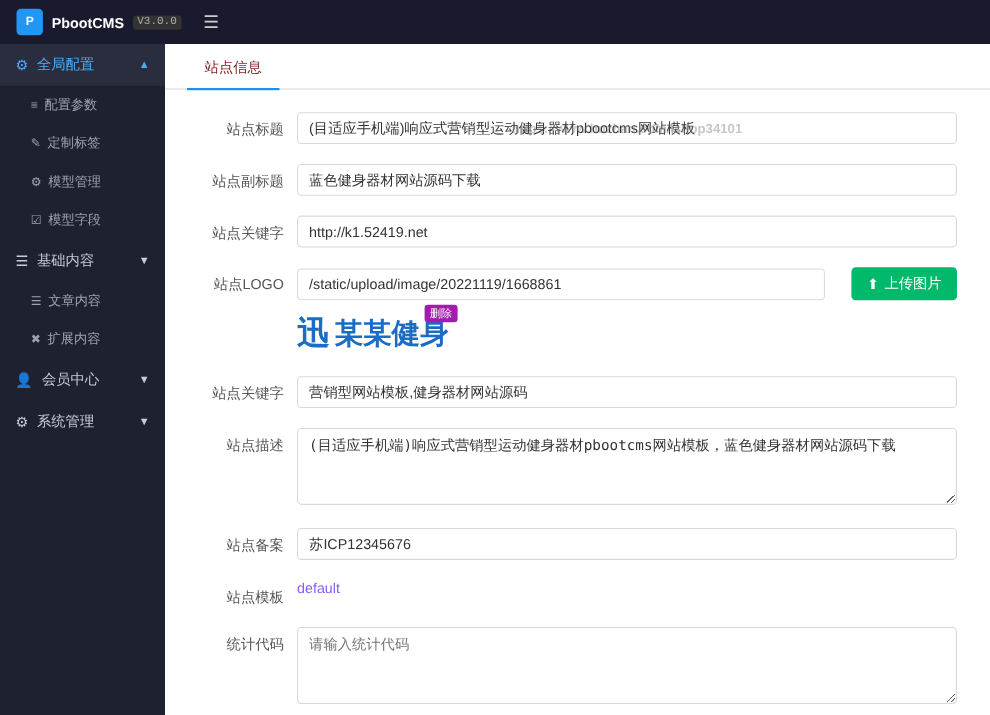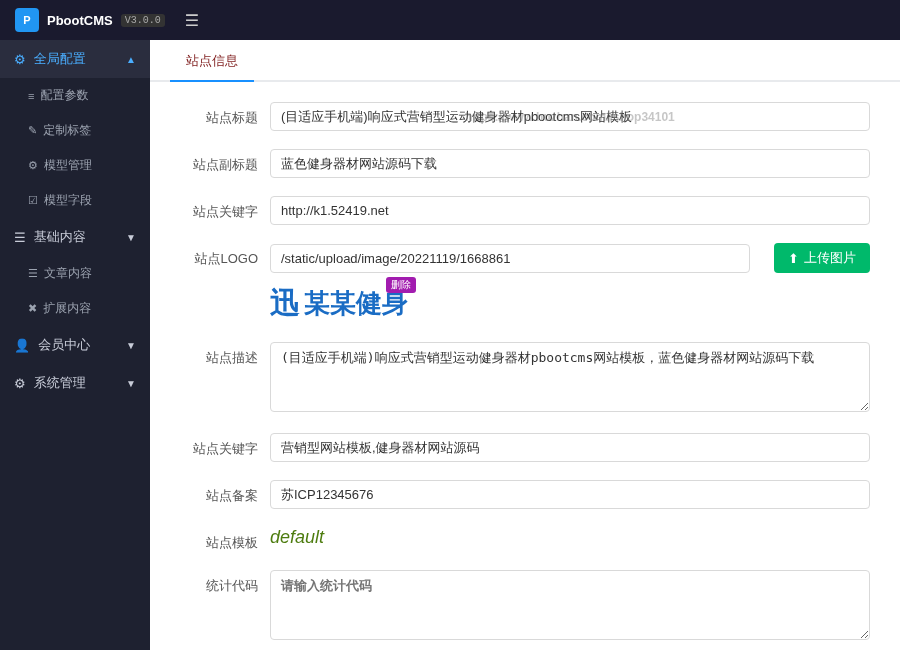--- a/index.html
+++ b/index.html
@@ -211,24 +211,23 @@
       background: #a21caf;
       color: white;
       border: none;
       border-radius: 3px;
       font-size: 10px;
       padding: 1px 5px;
       cursor: pointer;
     }
 
     .template-link {
-      color: #4d7c0f;
+      color: #8b5cf6;
       text-decoration: none;
-      font-size: 18px;
-      font-style: italic;
+      font-size: 13px;
     }
   </style>
 </head>
 <body>
 
 <div class="topbar">
   <div class="topbar-logo">
     <div class="topbar-logo-icon">
       <span>P</span>
     </div>
@@ -347,50 +346,50 @@
             <div class="logo-preview-img">
               <span class="logo-icon" style="color:#1a6cc4; font-size:30px;">迅</span>
               <span style="color:#1a6cc4; font-size:26px; font-weight:bold;">某某健身</span>
             </div>
             <button class="logo-delete-btn">删除</button>
           </div>
         </div>
       </div>
 
       <div class="form-row">
+        <div class="form-label">站点关键字</div>
+        <div class="form-value">
+          <input class="form-input" type="text" value="营销型网站模板,健身器材网站源码" style="">
+        </div>
+      </div>
+
+      <div class="form-row">
         <div class="form-label">站点描述</div>
         <div class="form-value">
           <textarea class="form-textarea" style="height: 56px;">(目适应手机端)响应式营销型运动健身器材pbootcms网站模板，蓝色健身器材网站源码下载</textarea>
         </div>
       </div>
 
       <div class="form-row">
-        <div class="form-label">站点关键字</div>
-        <div class="form-value">
-          <input class="form-input" type="text" value="营销型网站模板,健身器材网站源码" style="">
-        </div>
-      </div>
-
-      <div class="form-row">
         <div class="form-label">站点备案</div>
         <div class="form-value">
           <input class="form-input" type="text" value="苏ICP12345676" style="">
         </div>
       </div>
 
       <div class="form-row">
         <div class="form-label">站点模板</div>
         <div class="form-value">
           <a class="template-link" href="#">default</a>
         </div>
       </div>
 
       <div class="form-row">
         <div class="form-label">统计代码</div>
         <div class="form-value">
-          <textarea class="form-textarea" style="height: 70px; font-weight: bold;" placeholder="请输入统计代码"></textarea>
+          <textarea class="form-textarea" style="height: 70px;" placeholder="请输入统计代码"></textarea>
         </div>
       </div>
 
     </div>
   </div>
 
 </div>
 
 </body></html>

